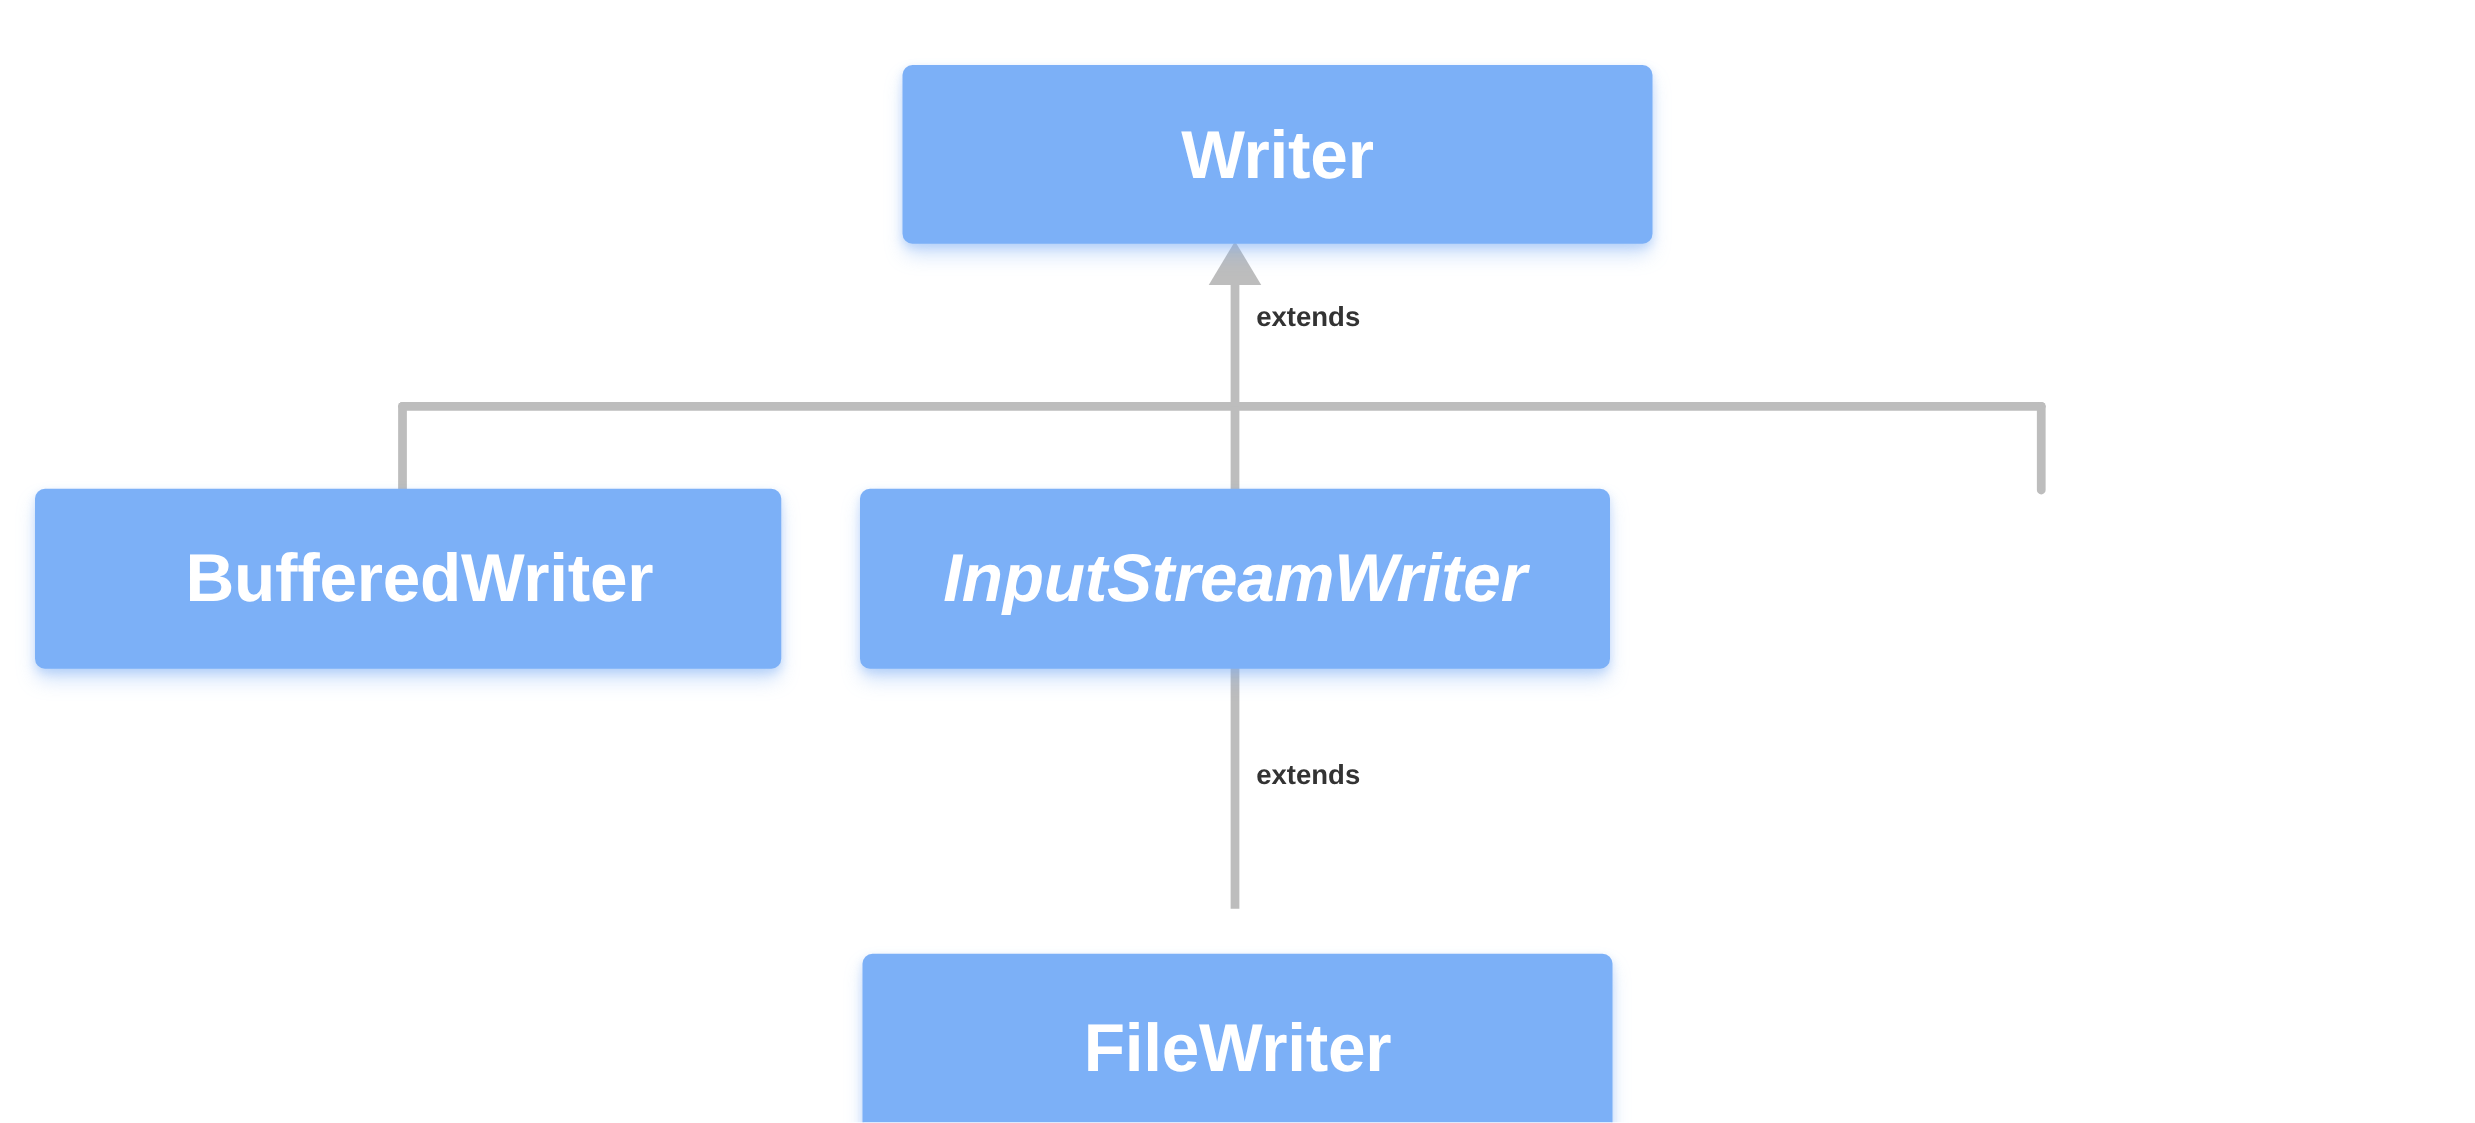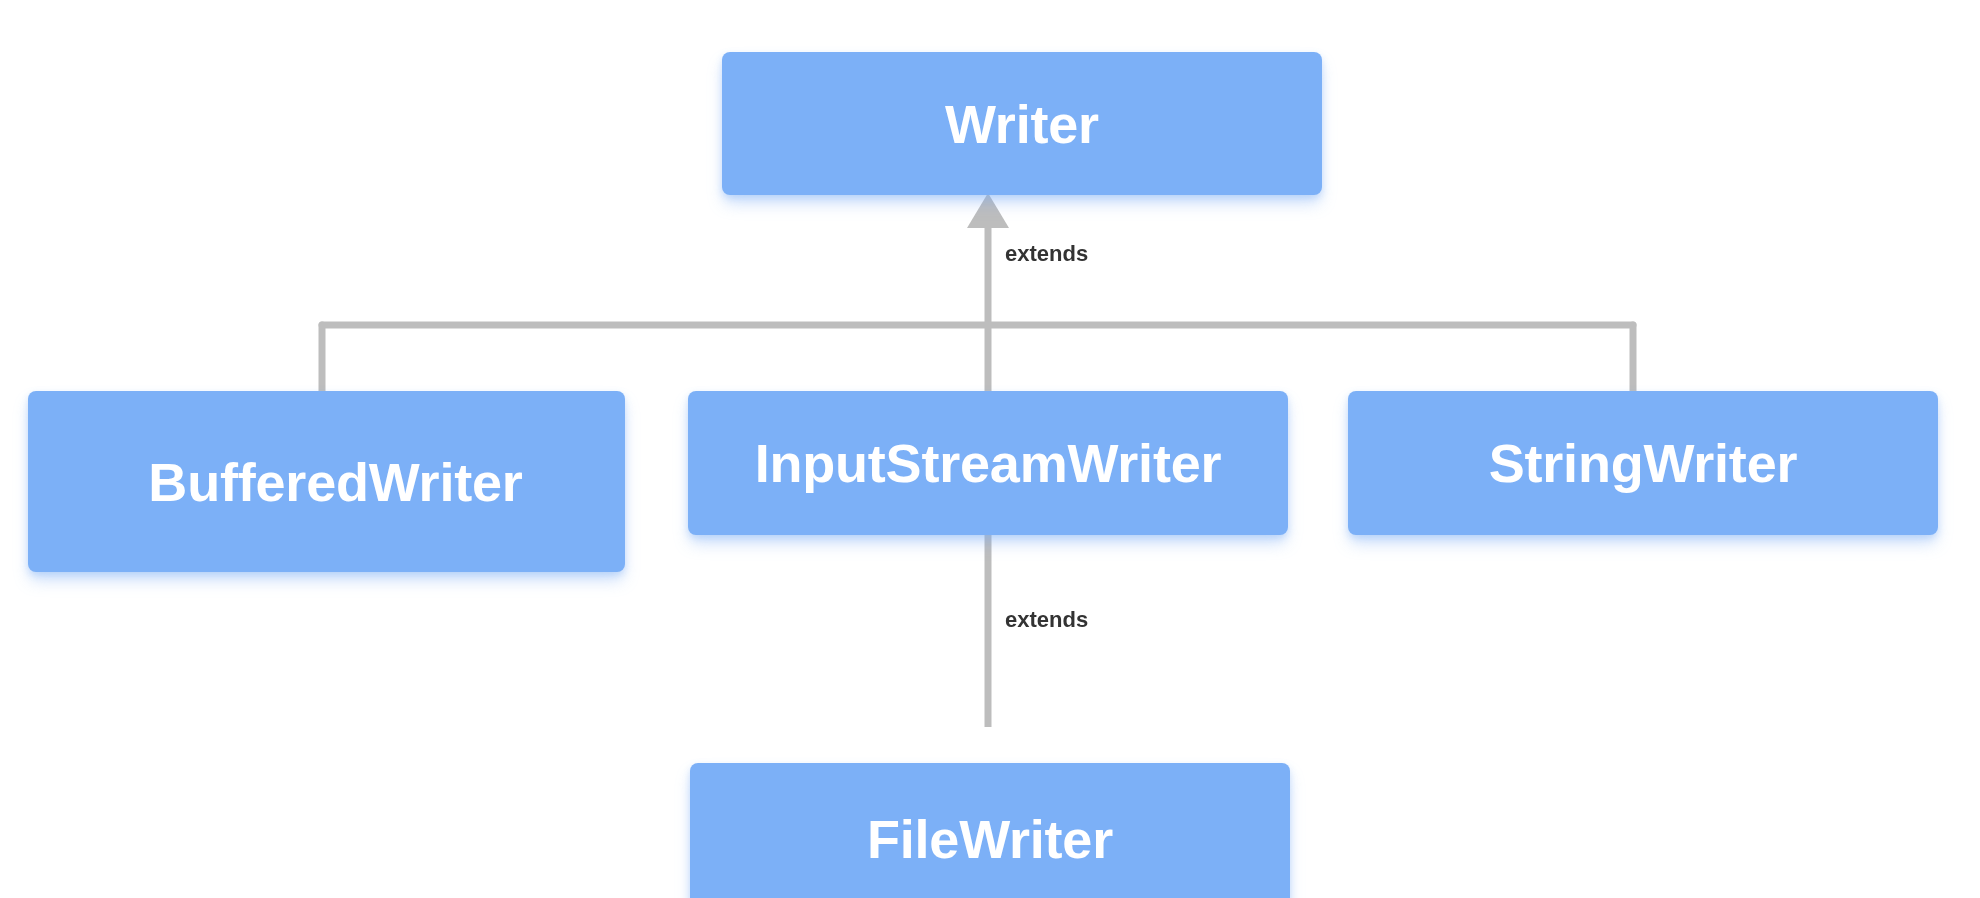--- a/index.html
+++ b/index.html
@@ -46,22 +46,22 @@
     color: #ffffff;
     font-size: 54px;
     font-weight: bold;
     letter-spacing: -0.2px;
     line-height: 1;
     white-space: nowrap;
     text-align: center;
   }
   
   #box-writer            { left: 688px;  top: 52px;  width: 600px; height: 143px; margin-left: 34px; }
-  #box-bufferedwriter    { left: 28px;   top: 391px; width: 597px; height: 181px; padding-left: 18px; }
-  #box-inputstreamwriter { left: 688px;  top: 391px; width: 600px; height: 144px; }
+  #box-bufferedwriter    { left: 28px;   top: 391px; width: 597px; height: 144px; padding-left: 18px; }
+  #box-inputstreamwriter { left: 688px;  top: 391px; width: 600px; height: 144px; font-style: italic; }
   #box-stringwriter      { left: 1348px; top: 391px; width: 590px; height: 144px; }
   #box-filewriter        { left: 690px;  top: 727px; width: 600px; height: 151px; margin-top: 36px; }
 
   
   .edge-label {
     position: absolute;
     z-index: 3;
     color: #333333;
     font-size: 22px;
     font-weight: bold;
@@ -98,23 +98,20 @@
   </div>
 
   <div class="class-box" id="box-bufferedwriter">
     <span class="class-label">BufferedWriter</span>
   </div>
 
   <div class="class-box" id="box-inputstreamwriter">
     <span class="class-label">InputStreamWriter</span>
   </div>
 
-  <div class="class-box" id="box-stringwriter">
-    <span class="class-label">StringWriter</span>
-  </div>
 
   <div class="class-box" id="box-filewriter">
     <span class="class-label">FileWriter</span>
   </div>
 
   <span class="edge-label" id="edge-label-top">extends</span>
 
   <span class="edge-label" id="edge-label-bottom">extends</span>
 
 </div>

